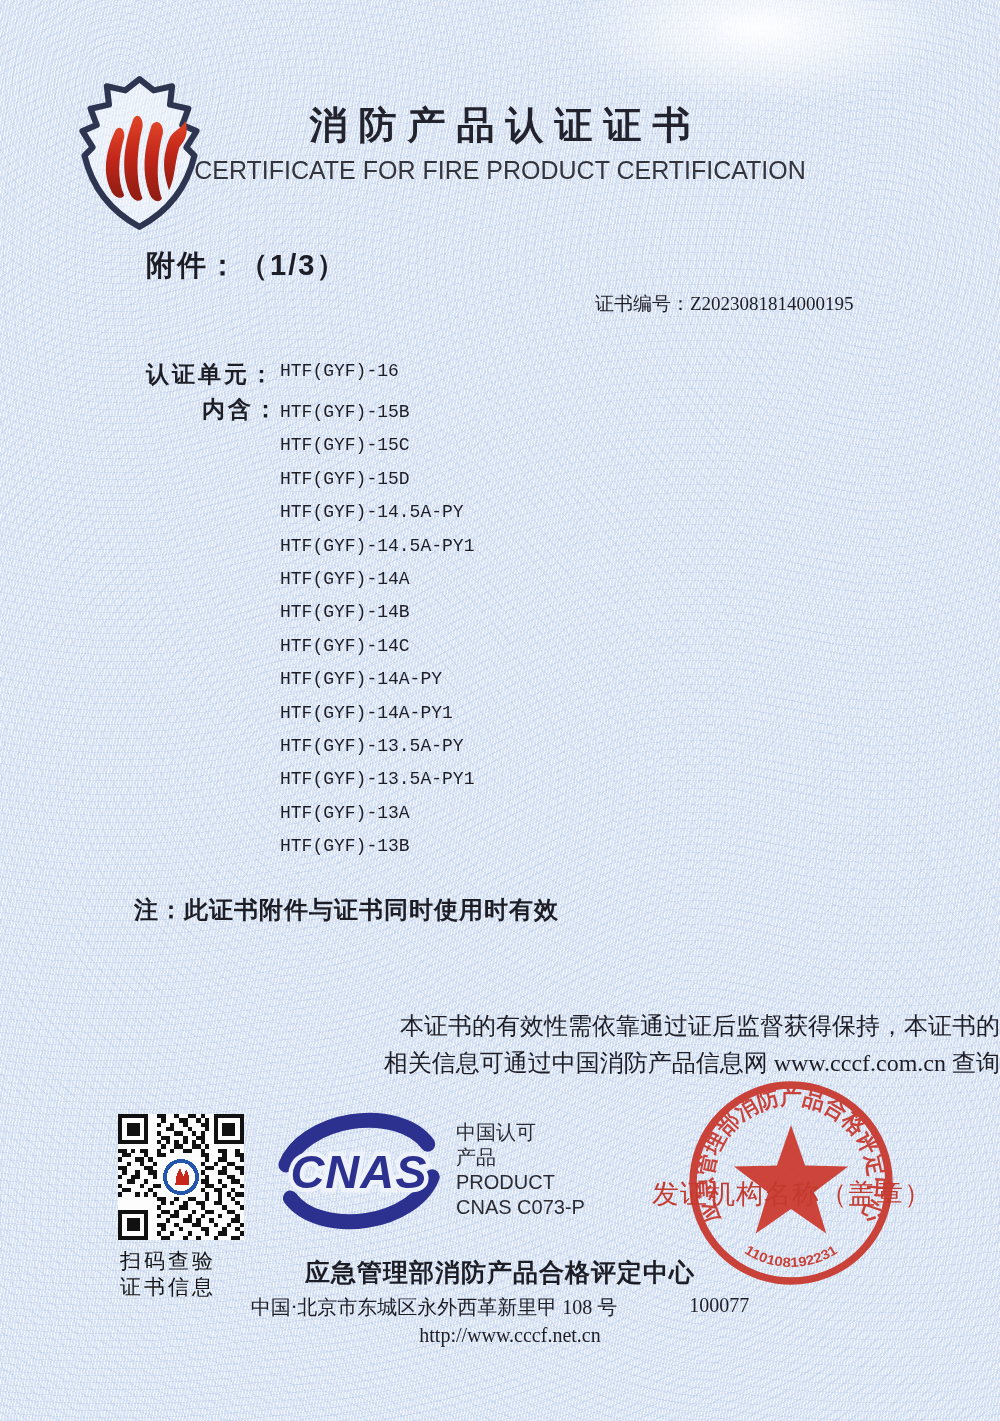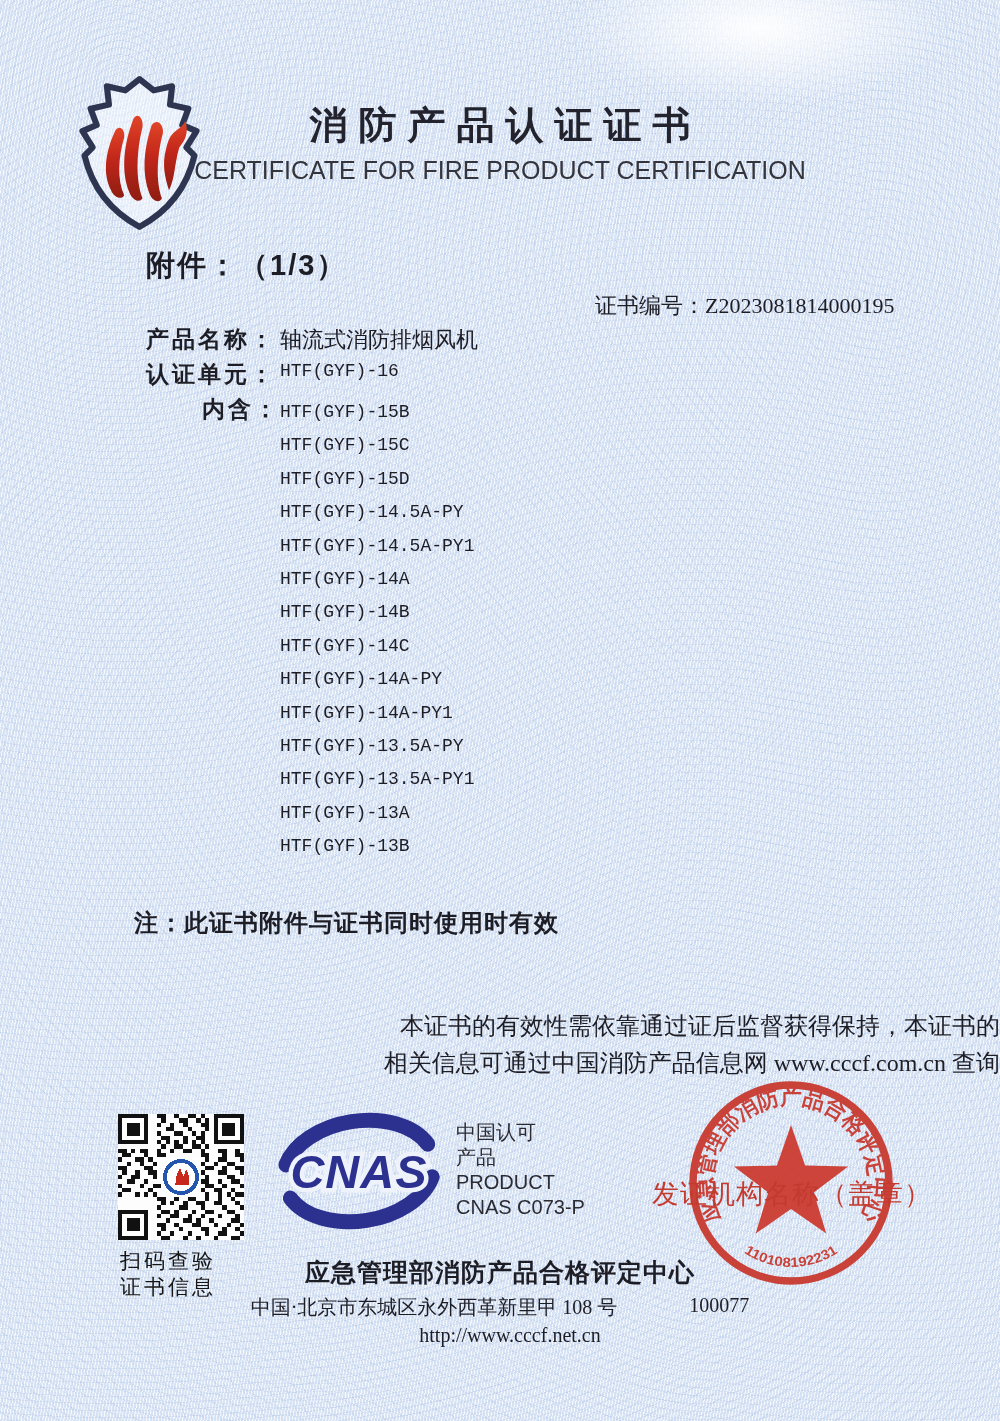--- a/index.html
+++ b/index.html
@@ -24,32 +24,32 @@
       repeating-linear-gradient(100deg, rgba(255,255,255,.55) 0 1px, rgba(205,219,242,.55) 1px 3px);
   }
   .abs{position:absolute;}
   
   .logo{left:56px;top:74px;width:168px;height:158px;}
   .title-cn{left:0;right:0;top:100px;text-align:center;font-family:var(--serif);
     font-size:38px;font-weight:600;letter-spacing:11px;text-indent:11px;color:#23232e;}
   .title-en{left:0;right:0;top:156px;text-align:center;font-family:var(--sans);
     font-size:25px;color:#34343c;}
   .attachment{left:146px;top:246px;font-family:var(--sans);font-size:29px;font-weight:bold;letter-spacing:2px;}
-  .cert-no{left:595px;top:291px;font-family:var(--serif);font-size:22px;font-weight:500;white-space:nowrap;}
+  .cert-no{left:595px;top:291px;font-family:var(--serif);font-size:19px;font-weight:500;white-space:nowrap;}
   
   .row{left:146px;display:flex;align-items:flex-start;}
   .row .label{flex:0 0 134px;font-family:var(--sans);font-weight:bold;font-size:23px;letter-spacing:3px;white-space:nowrap;}
   .label-right{text-align:right;letter-spacing:1px;}
   .v-serif{font-family:var(--serif);font-size:22px;font-weight:500;padding-top:1px;}
   .v-mono{font-family:Liberation Mono, monospace;font-size:18px;padding-top:2px;white-space:nowrap;}
   .row-product{top:324px;}
   .row-unit{top:359px;}
   .row-contains{top:394px;}
   .models div{line-height:33.4px;height:33.4px;}
-  .note{left:134px;top:894px;font-family:Liberation Sans, sans-serif;font-weight:bold;font-size:24px;letter-spacing:1px;margin-top:13px;}
+  .note{left:134px;top:894px;font-family:Liberation Sans, sans-serif;font-weight:bold;font-size:24px;letter-spacing:1px;}
   .statement{left:0;right:0;top:1008px;text-align:right;font-family:var(--serif);
     font-size:24px;font-weight:500;line-height:37px;}
   
   .qr{left:118px;top:1114px;width:126px;height:126px;}
   .qr-caption{left:120px;top:1248px;font-family:var(--sans);font-size:21px;font-weight:500;
     letter-spacing:3px;line-height:26px;color:#141414;}
   .cnas-logo{left:272px;top:1110px;width:174px;height:124px;}
   .cnas-text{left:456px;top:1120px;font-family:var(--sans);font-size:20px;line-height:25px;color:#2b2b33;}
   .seal{left:676px;top:1068px;width:230px;height:230px;opacity:.92;}
   .seal-overlay{left:652px;top:1176px;width:300px;font-family:var(--serif);font-size:27px;
@@ -85,24 +85,20 @@
   </div>
 
   <div class="abs title-cn">消防产品认证证书</div>
   <div class="abs title-en">CERTIFICATE FOR FIRE PRODUCT CERTIFICATION</div>
 
   <div class="abs attachment">附件：（1/3）</div>
   <div class="abs cert-no">
     <span>证书编号：</span><span>Z2023081814000195</span>
   </div>
 
-  <div class="abs row row-product">
-    <span class="label">产品名称：</span>
-    <span class="v-serif">轴流式消防排烟风机</span>
-  </div>
 
   <div class="abs row row-unit">
     <span class="label">认证单元：</span>
     <span class="v-mono">HTF(GYF)-16</span>
   </div>
 
   <div class="abs row row-contains">
     <span class="label label-right">内含：</span>
     <div class="v-mono models">
       <div>HTF(GYF)-15B</div>

